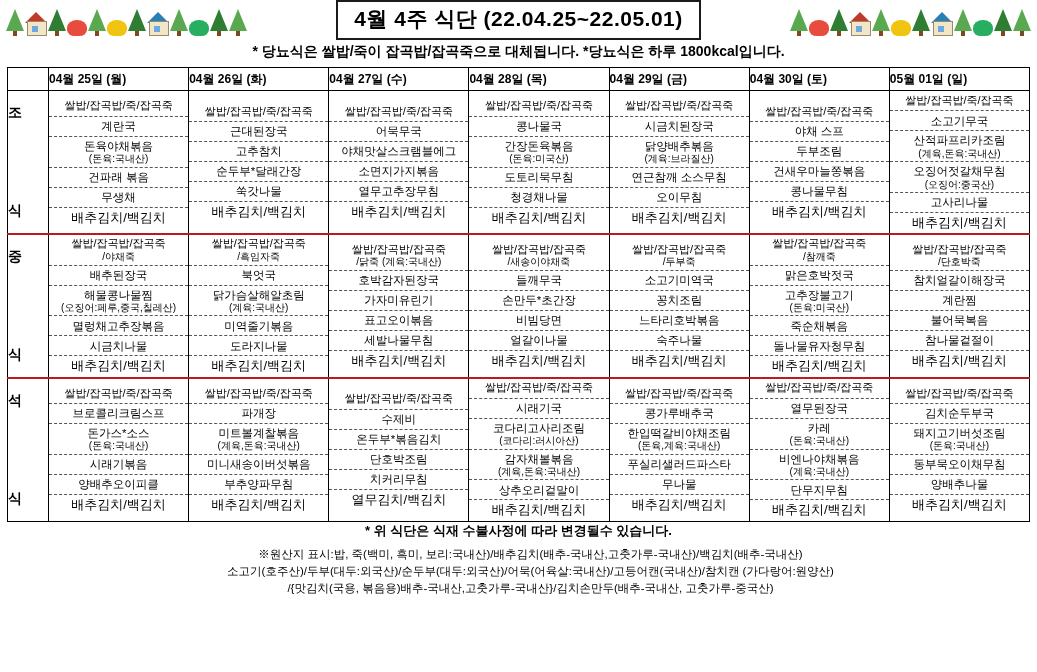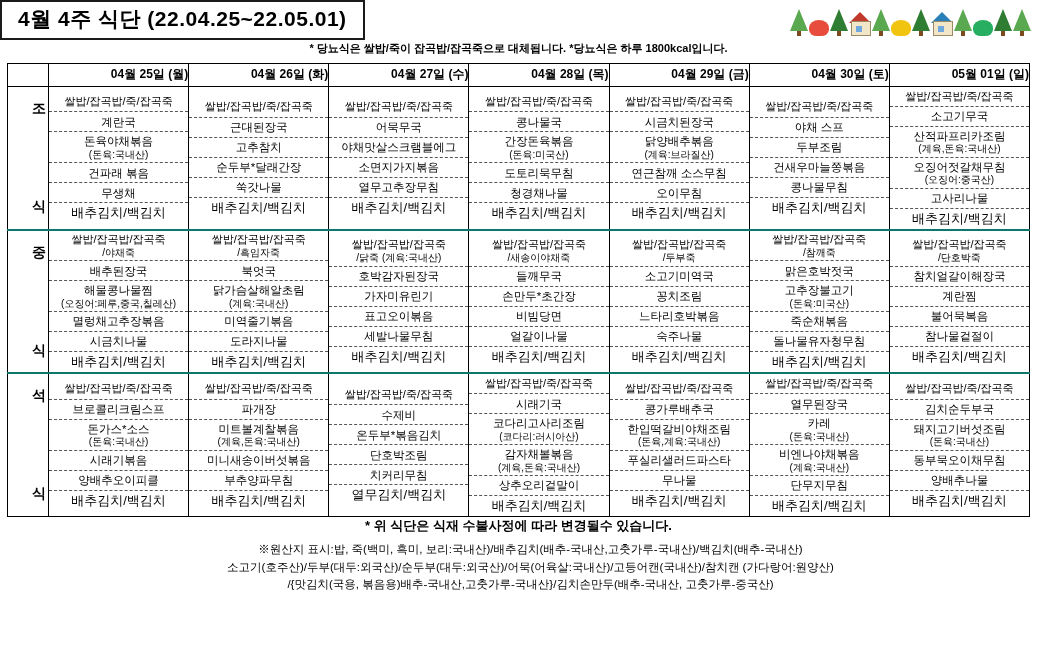--- a/index.html
+++ b/index.html
@@ -12,20 +12,21 @@
     overflow:hidden;
   }
   .page{position:relative;width:1037px;height:672px;}
 
   
   .header{
     position:relative;
     height:40px;
     display:flex;
     align-items:center;
+    justify-content:center;
   }
   .title-box{
     border:2px solid #1a1a1a;
     padding:3px 16px 5px 16px;
     font-size:21px;
     font-weight:bold;
     letter-spacing:.5px;
     background:#fff;
     z-index:3;
   }
@@ -43,35 +44,35 @@
   .bush{width:20px;height:16px;border-radius:50% 50% 40% 40%;}
   .house{width:22px;height:24px;position:relative;}
   .house .roof{position:absolute;top:0;left:0;width:0;height:0;border-left:11px solid transparent;border-right:11px solid transparent;border-bottom:11px solid #c0392b;}
   .house .body{position:absolute;bottom:0;left:2px;width:18px;height:13px;background:#f2e6c9;border:1px solid #9a8a66;}
   .house .win{position:absolute;bottom:4px;left:7px;width:6px;height:6px;background:#6fa8dc;}
 
   
   .notes{
     text-align:center;
     line-height:1.45;
-    font-size:11px;
+    font-size:14px;
     font-weight:bold;
     margin-top:1px;
   }
 
   
   table{
     border-collapse:collapse;
     width:1023px;
     margin:6px auto 0 auto;
     table-layout:fixed;
   }
   th,td{
     border:1px solid #000;
-    text-align:right;
+    text-align:left;
     vertical-align:middle;
     font-size:11.5px;
     padding:0;
   }
   thead th{
     height:22px;
     font-weight:bold;
     font-size:12px;
   }
   th.corner{width:40px;}
@@ -89,21 +90,21 @@
     min-height:15px;
     display:flex;
     align-items:center;
     justify-content:center;
     flex-direction:column;
   }
   .menu-cell .line:last-child{border-bottom:none;}
   .menu-cell .line .sub{font-size:10px;line-height:1.15;}
   .rice{font-size:11px;}
   .kimchi{font-size:13px;}
-  .sep-row td{border-top:2px solid #0f766e;}
+  .sep-row td{border-top:2px solid #b91c1c;}
 
   
   .footer{
     text-align:center;
     font-size:13px;
     font-weight:bold;
   }
   .origin{
     text-align:center;
     margin-top:6px;

